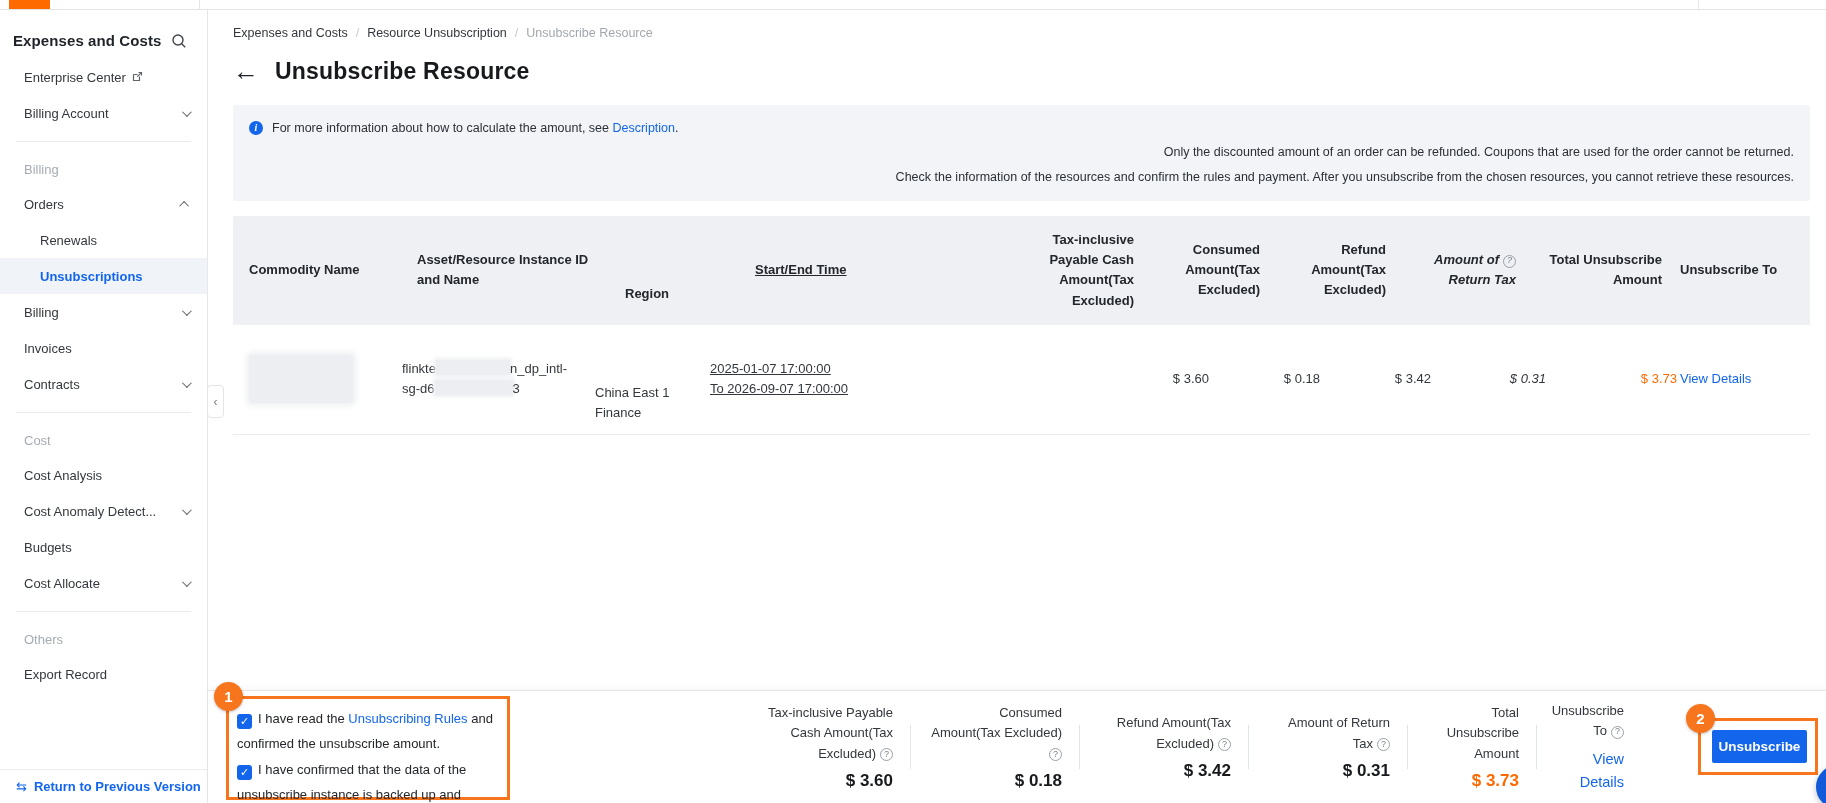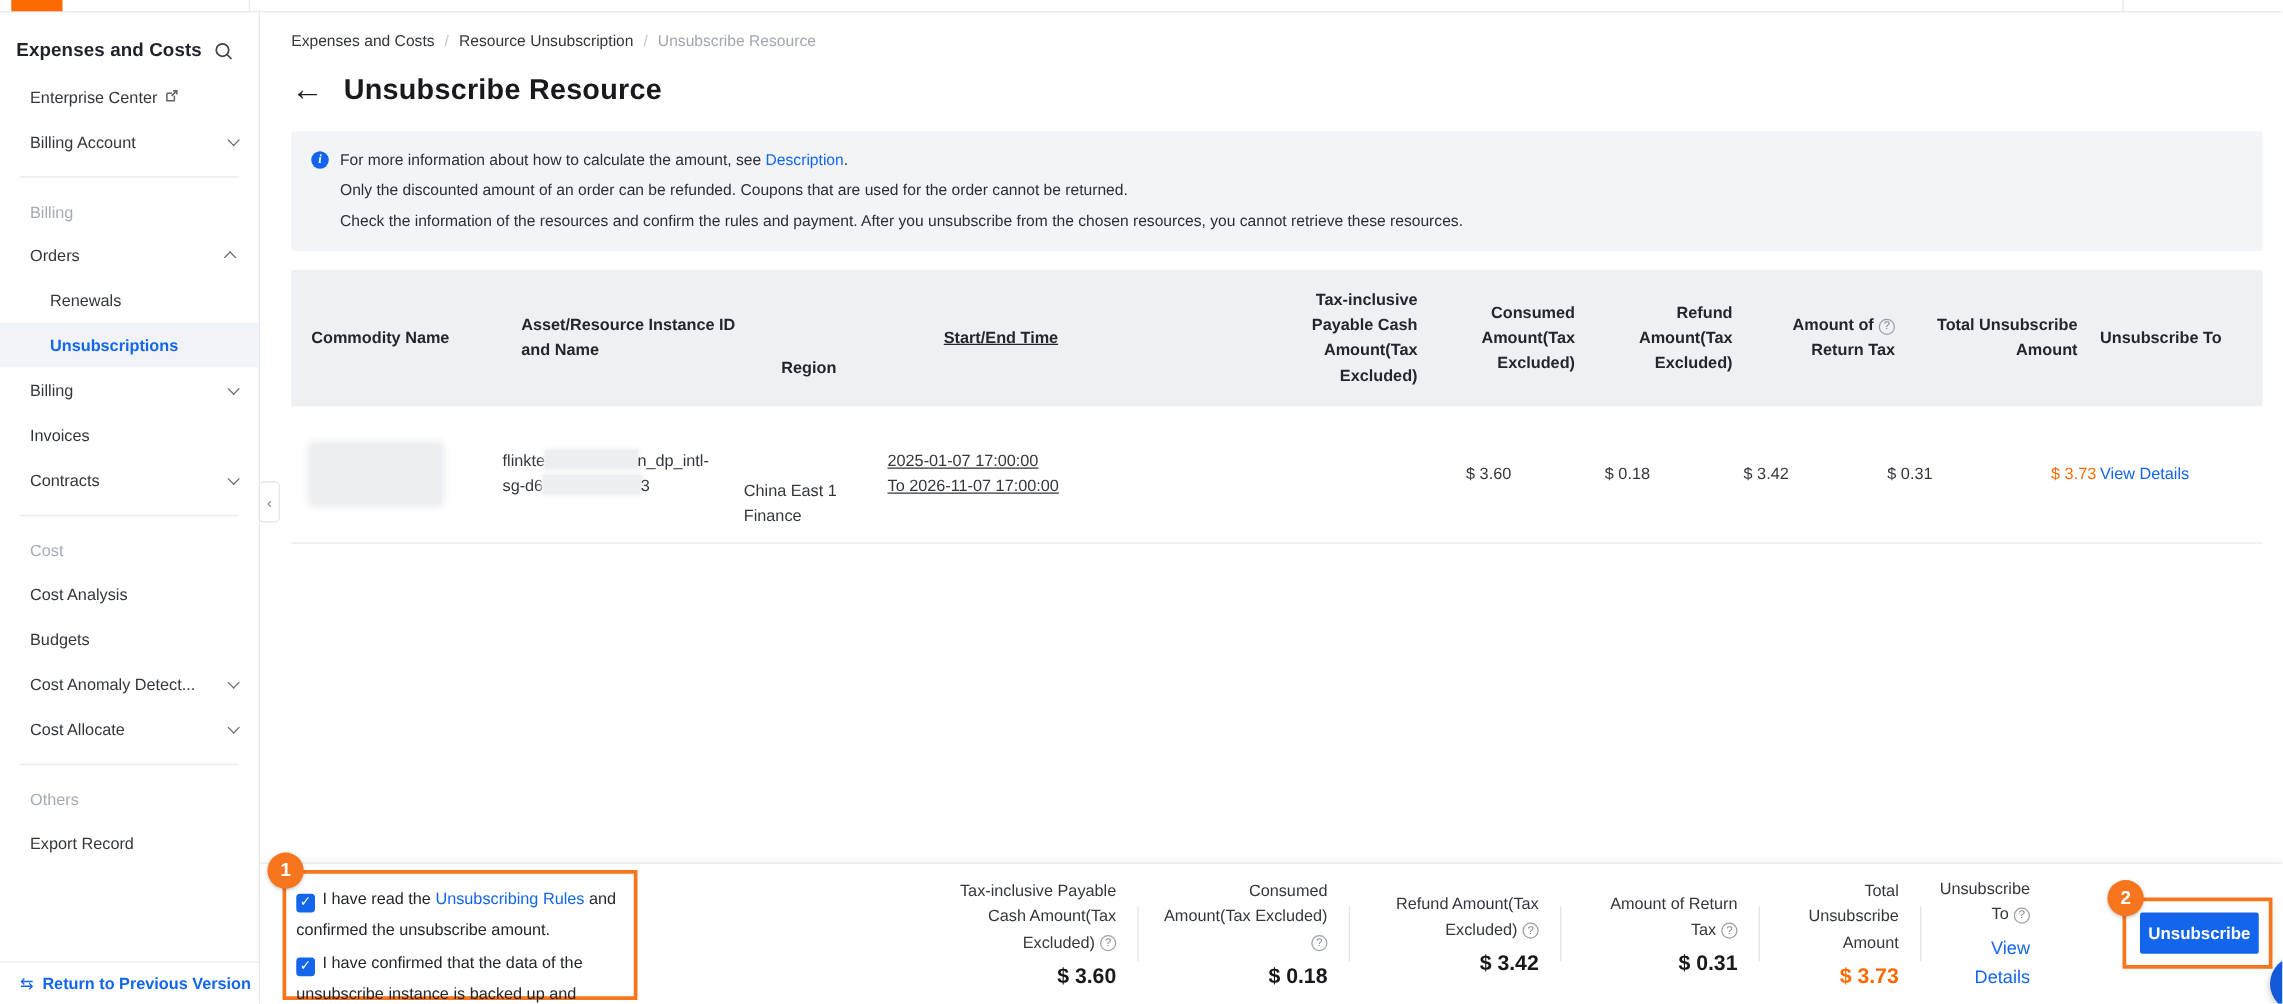--- a/index.html
+++ b/index.html
@@ -46,29 +46,29 @@
   .bc-link { cursor:pointer; }
 
   .title-row { display:flex; align-items:center; gap:16px; margin-top:18px; }
   .back-arrow { font-size:26px; line-height:1; color:#1f2329; cursor:pointer; margin-top:-2px; }
   .page-title { font-size:23px; font-weight:bold; color:#17191c; letter-spacing:.2px; }
 
   .notice { margin-top:20px; background:#f2f4f7; border-radius:2px; padding:11px 16px 12px 16px; font-size:12.5px; color:#2b2f36; line-height:1.95; position:relative; }
   .notice .n-line1 { display:flex; align-items:flex-start; gap:9px; }
   .notice .info-icon { flex:0 0 auto; width:14px; height:14px; border-radius:50%; background:#1366ec; color:#fff; font-size:10px; font-weight:bold;
     display:inline-flex; align-items:center; justify-content:center; margin-top:5px; font-family:"Liberation Serif", serif; font-style:italic; }
-  .notice .indent { padding-left:23px; }
+  .notice .indent { padding-left:23px;text-align:right; }
   a.link, .link { color:#1366ec; text-decoration:none; cursor:pointer; }
 
   
   .res-table { margin-top:15px; }
   .t-head { display:flex; align-items:center; gap:18px; background:#eef0f4; border-radius:2px 2px 0 0; padding:14px 18px 14px 16px; min-height:83px; font-size:13px; font-weight:bold; color:#23262b; line-height:1.55; }
   .t-row { display:flex; align-items:center; gap:3px; padding:10px 18px 10px 16px; min-height:62px; font-size:13px; color:#33373d; border-bottom:1px solid #ebebeb; line-height:1.6; }
   .c1{width:150px;} .c2{width:190px;} .c3{width:112px;margin-top:48px;} .c4{width:200px; flex:1 1 auto;text-decoration:underline;}
-  .c5{width:118px;} .c6{width:108px;} .c7{width:108px;} .c8{width:112px;} .c9{width:128px;} .c10{width:112px;}
+  .c5{width:118px;} .c6{width:108px;} .c7{width:108px;} .c8{width:112px;font-style:italic;} .c9{width:128px;} .c10{width:112px;}
   .num { text-align:right; }
   .help { display:inline-flex; align-items:center; justify-content:center; width:13px; height:13px; border:1px solid #9aa0a8; border-radius:50%;
     color:#7c828a; font-size:9px; font-weight:normal; margin-left:4px; vertical-align:1px; cursor:pointer; }
   .redact-block { width:104px; height:48px; background:#edeef1; border-radius:3px; box-shadow:0 0 6px 3px #eff0f2; }
   .redact-inline { display:inline-block; height:15px; background:#edeef1; box-shadow:0 0 4px 2px #eff0f2; vertical-align:-2px; }
   .amount-orange { color:#ff6a00; }
 
   
   .bottom-bar { position:absolute; left:0; right:0; bottom:0; height:113px; background:#fff; border-top:1px solid #e6e6e6; box-shadow:0 -3px 6px rgba(0,0,0,.03); }
   .confirm-box { position:absolute; left:18px; top:5px; width:284px; height:104px; border:3px solid #f7761d; padding:7px 8px; font-size:13px; line-height:1.95; color:#23262b; }
@@ -151,26 +151,26 @@
       <div class="sb-item">
         <span>Contracts</span>
           <span class="chev down"></span>
       </div>
       <div class="sb-divider"></div>
       <div class="sb-section">Cost</div>
       <div class="sb-item">
           <span>Cost Analysis</span>
         </div>
       <div class="sb-item">
+        <span>Cost Anomaly Detect...</span>
+          <span class="chev down"></span>
+      </div>
+      <div class="sb-item">
           <span>Budgets</span>
         </div>
-      <div class="sb-item">
-        <span>Cost Anomaly Detect...</span>
-          <span class="chev down"></span>
-      </div>
       <div class="sb-item">
         <span>Cost Allocate</span>
           <span class="chev down"></span>
       </div>
       <div class="sb-divider"></div>
       <div class="sb-section">Others</div>
       <div class="sb-item">
           <span>Export Record</span>
         </div>
     </nav>
@@ -231,21 +231,21 @@
               <div class="redact-block"></div>
             </div>
           <div class="c2">
             <span>flinkte</span><span class="redact-inline" style="width:74px;"></span><span>n_dp_intl-</span><br>
             <span>sg-d6</span><span class="redact-inline" style="width:78px;"></span><span>3</span>
           </div>
           <div class="c3">
             <span>China East 1</span><br><span>Finance</span>
           </div>
           <div class="c4">
-            <span>2025-01-07 17:00:00</span><br><span>To 2026-11-07 17:00:00</span>
+            <span>2025-01-07 17:00:00</span><br><span>To 2026-09-07 17:00:00</span>
           </div>
           <div class="c5 num">$ 3.60</div>
           <div class="c6 num">$ 0.18</div>
           <div class="c7 num">$ 3.42</div>
           <div class="c8 num">$ 0.31</div>
           <div class="c9 num amount-orange">$ 3.73</div>
           <div class="c10"><span class="link">View Details</span></div>
         </div>
       </div>
 

